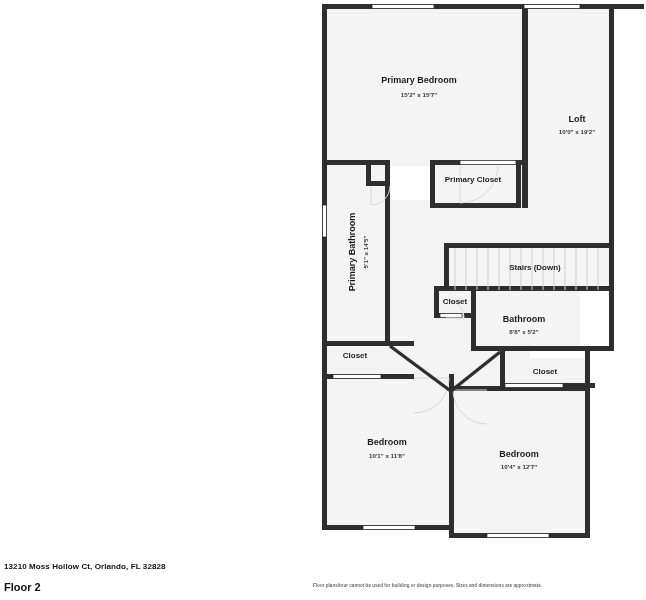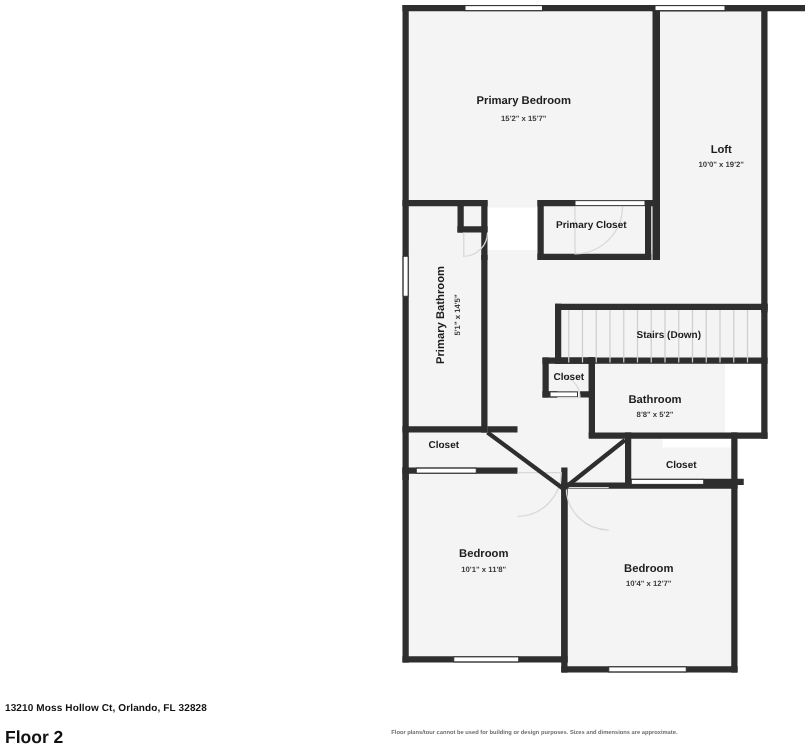--- a/index.html
+++ b/index.html
@@ -70,21 +70,21 @@
     top: 10px;
     font-size: 8px;
     font-weight: bold;
     color: #111111;
     letter-spacing: 0.1px;
   }
   .floor-line {
     position: absolute;
     left: 4px;
     top: 29px;
-    font-size: 14px;
+    font-size: 11px;
     font-weight: bold;
     color: #111111;
   }
   .disclaimer {
     position: absolute;
     right: 4px;
     top: 31px;
     font-size: 4.6px;
     font-weight: bold;
     color: #6d6d6d;

